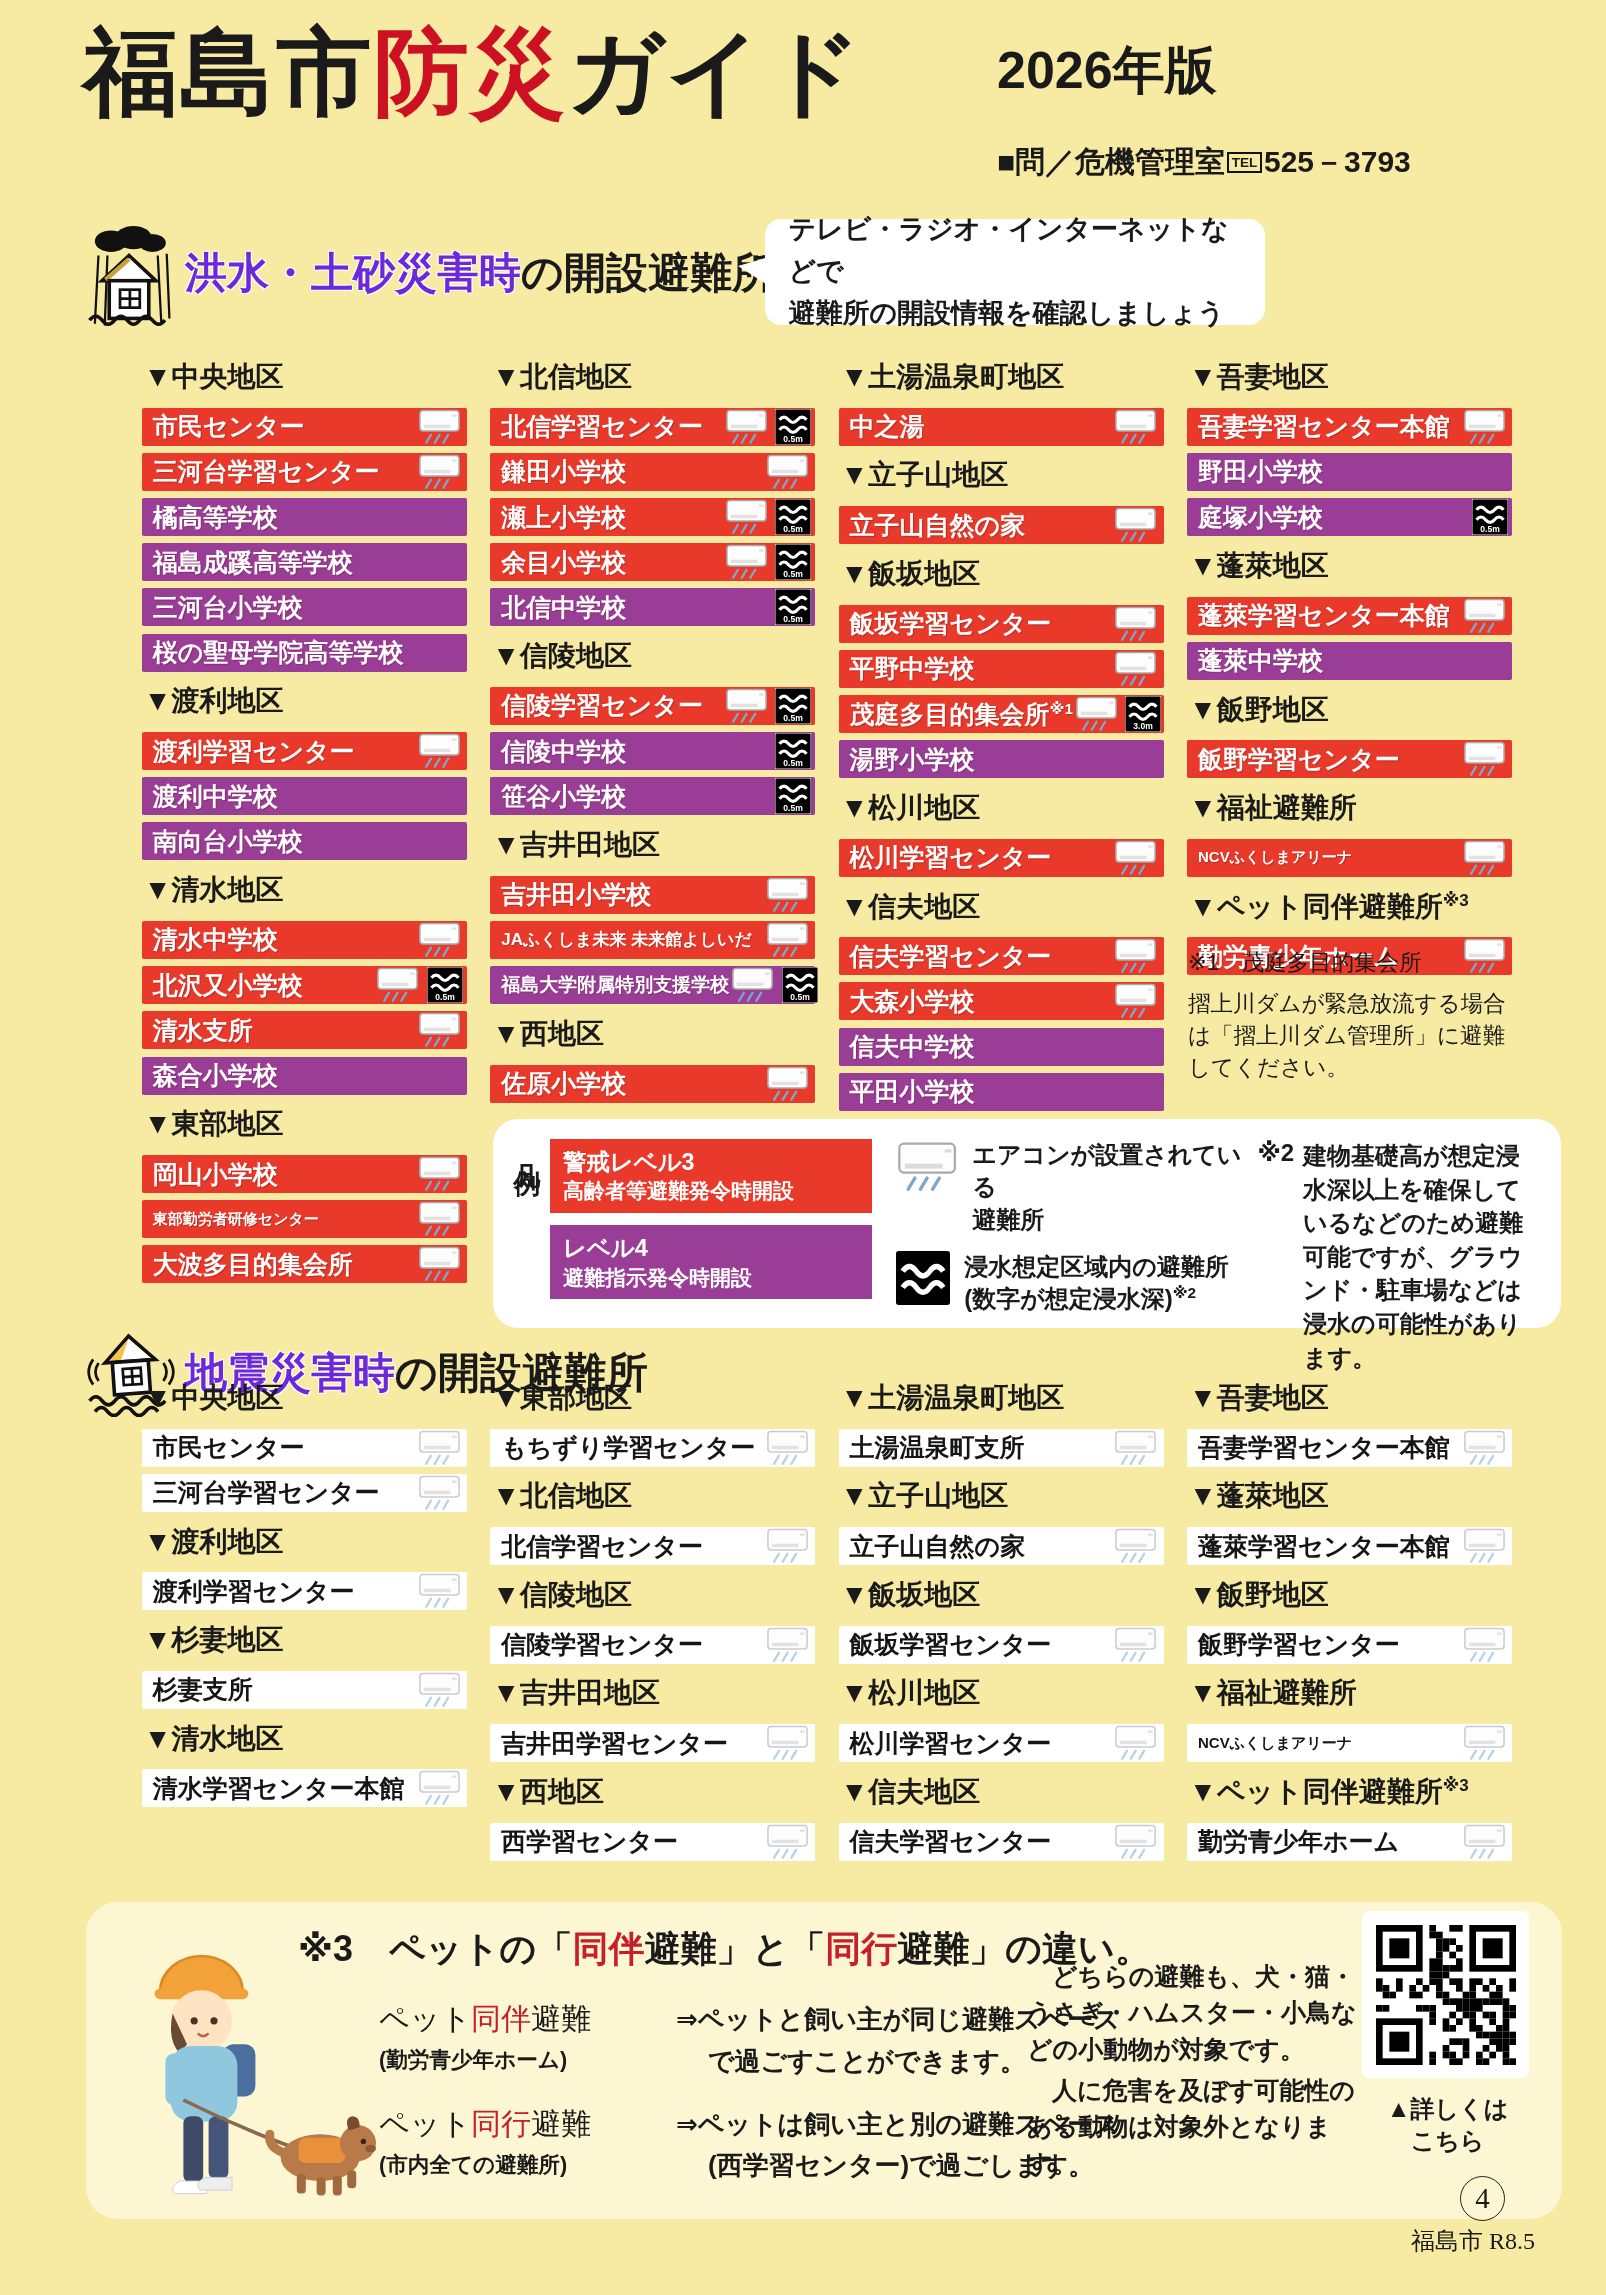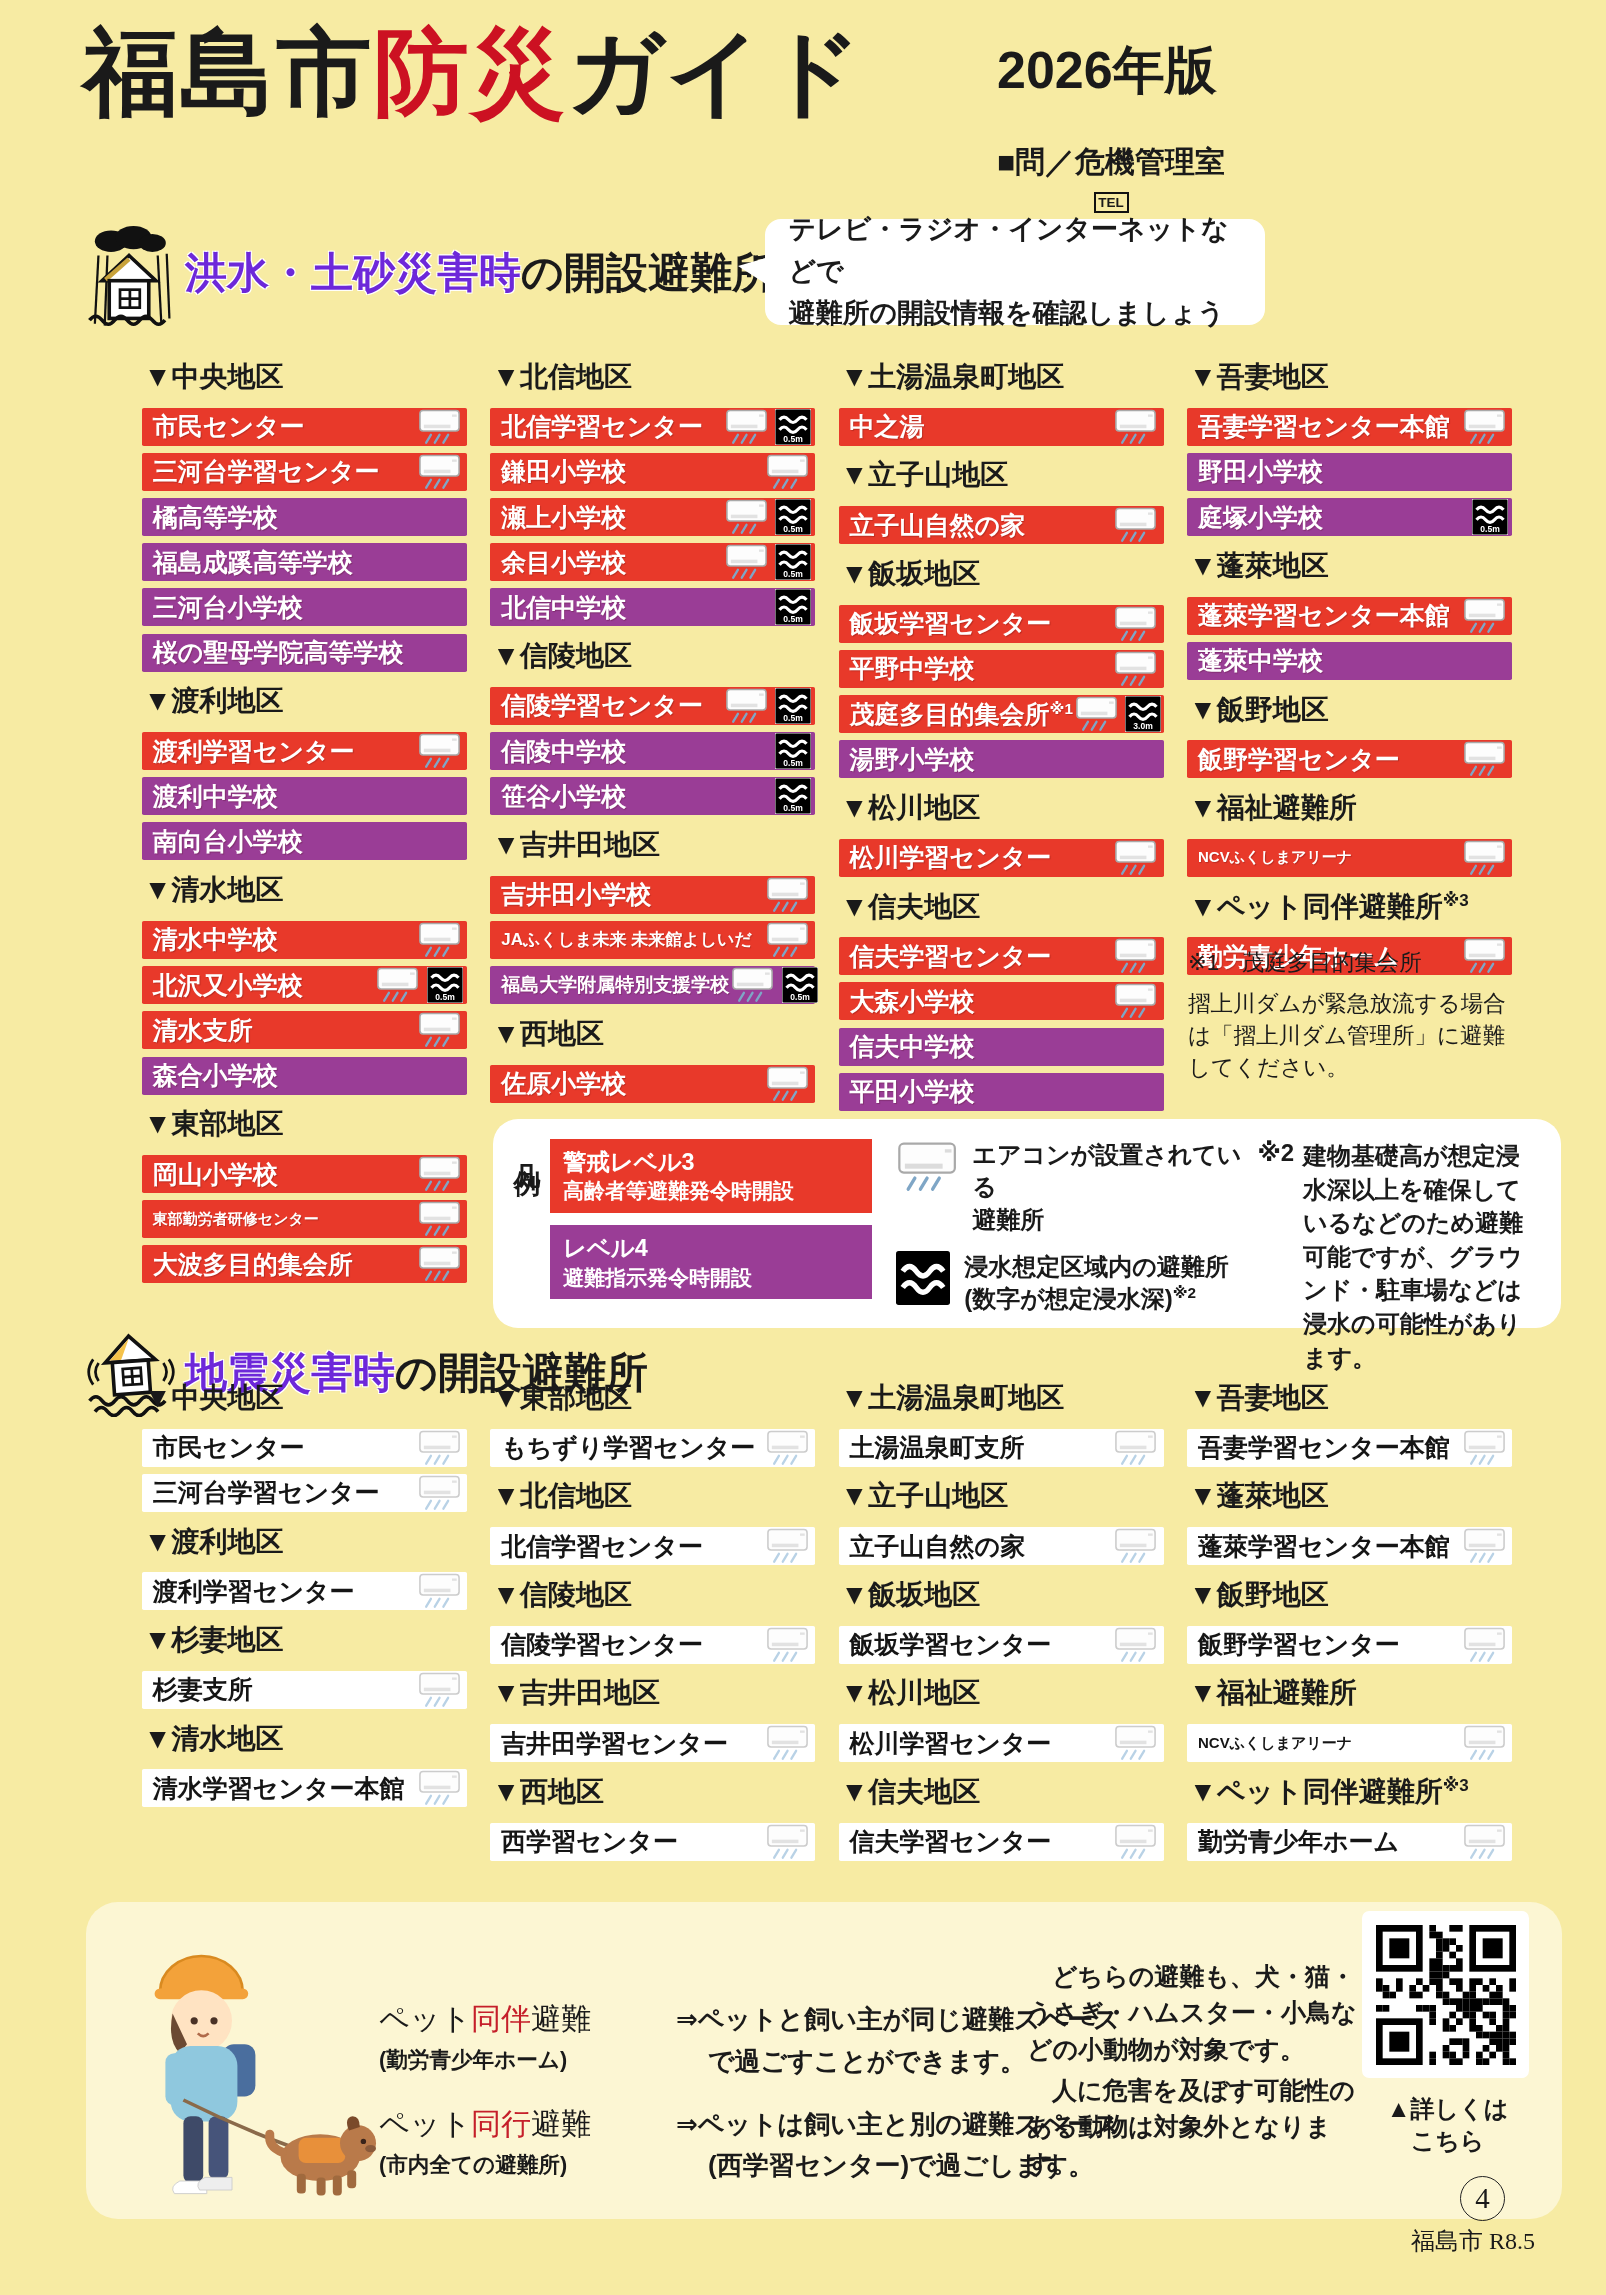--- a/index.html
+++ b/index.html
@@ -2,21 +2,21 @@
 <html style="font-size:14.4px"><head>
 <meta charset="utf-8">
 <style>
   html,body{margin:0;padding:0;background:#fff;}
   .page{position:relative;width:1607px;height:2295px;background:#f7eba3;overflow:hidden;
         font-family:"Liberation Sans","DejaVu Sans",sans-serif;color:#1a1a1a;}
   
   .main-title{position:absolute;left:83px;top:23.4px;font-size:95px;font-weight:900;letter-spacing:1.8px;line-height:1.05;white-space:nowrap;}
   .main-title .red{color:#cc1122;}
   .edition{position:absolute;left:997px;top:36px;font-size:52px;font-weight:800;}
-  .contact{position:absolute;left:997px;top:142px;font-size:30px;font-weight:700;display:flex;align-items:center;gap:9px;white-space:nowrap;flex-direction:column;}
+  .contact{position:absolute;left:997px;top:142px;font-size:30px;font-weight:700;display:flex;align-items:center;gap:2px;white-space:nowrap;}
   .telbox{display:inline-block;border:2.7px solid #111;font-size:13.5px;font-weight:900;padding:1.8px 2.7px;line-height:1;}
   
   .sec-head{position:absolute;font-size:42px;font-weight:900;white-space:nowrap;}
   .sec-head .red{color:#6d28d9;text-shadow:0.9px 0.9px 0 #fff,-0.9px 0.9px 0 #fff,0.9px -0.9px 0 #fff,-0.9px -0.9px 0 #fff;}
   .bubble{position:absolute;left:765px;top:219px;width:500px;height:106px;background:#fff;border-radius:16px;
           display:flex;flex-direction:column;justify-content:center;padding:0 23.4px;box-sizing:border-box;}
   .bubble:before{content:"";position:absolute;left:-27px;top:38px;width:0;height:0;
           border-right:31px solid #fff;border-top:9px solid transparent;border-bottom:20px solid transparent;}
   .bubble div{font-size:27px;font-weight:600;line-height:1.55;}
   
@@ -949,20 +949,21 @@
       <circle cx="290" cy="228" r="20" fill="#b97a4a"></circle>
       <path d="M280 214 q-6 -14 4 -16 q8 0 8 12z" fill="#7a4a2a"></path>
       <circle cx="296" cy="226" r="3" fill="#3a241a"></circle>
         <ellipse cx="304" cy="234" rx="6" ry="4" fill="#8a5a3a"></ellipse>
       <path d="M206 238 q-16 -6 -14 -20" stroke="#b97a4a" stroke-width="10" fill="none" stroke-linecap="round"></path>
       <rect x="222" y="262" width="10" height="22" rx="4" fill="#a06a3e"></rect>
         <rect x="244" y="266" width="10" height="20" rx="4" fill="#a06a3e"></rect>
       <rect x="262" y="264" width="10" height="22" rx="4" fill="#a06a3e"></rect>
         <rect x="278" y="258" width="10" height="20" rx="4" fill="#a06a3e"></rect>
     </svg>
+    <div class="pets-title"><span>※3　ペットの「</span><span class="red">同伴</span><span>避難」と「</span><span class="red">同行</span><span>避難」の違い。</span></div>
     <div class="defs">
       <div class="defrow">
         <div class="term">
           <div class="t1"><span>ペット</span><span class="red">同伴</span><span>避難</span></div>
           <div class="t2">(勤労青少年ホーム)</div>
         </div>
         <div class="desc">
             <div>⇒ペットと飼い主が同じ避難スペース</div>
             <div class="d2">で過ごすことができます。</div>
           </div>

